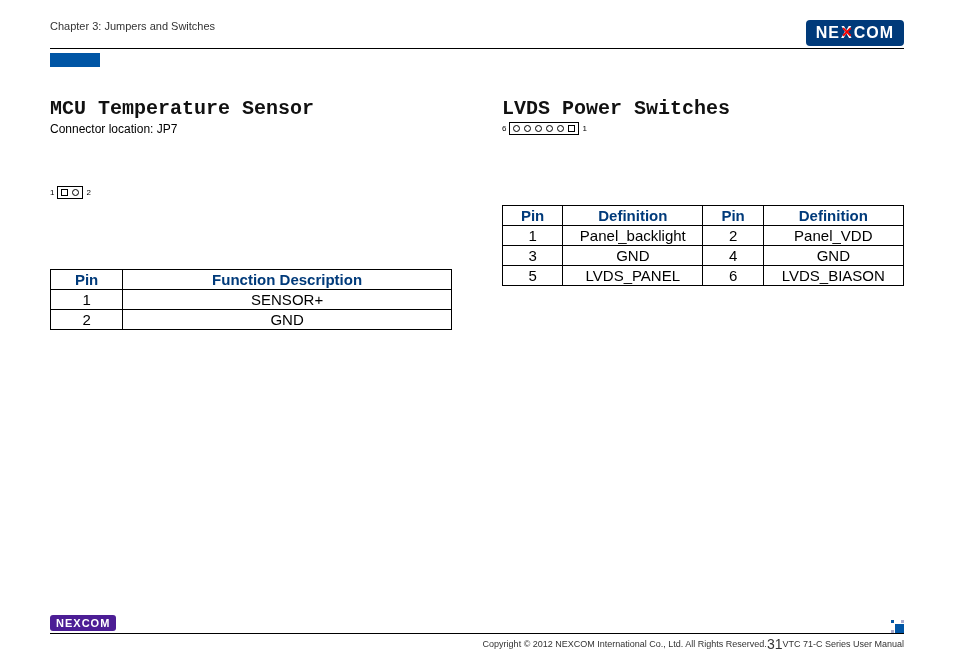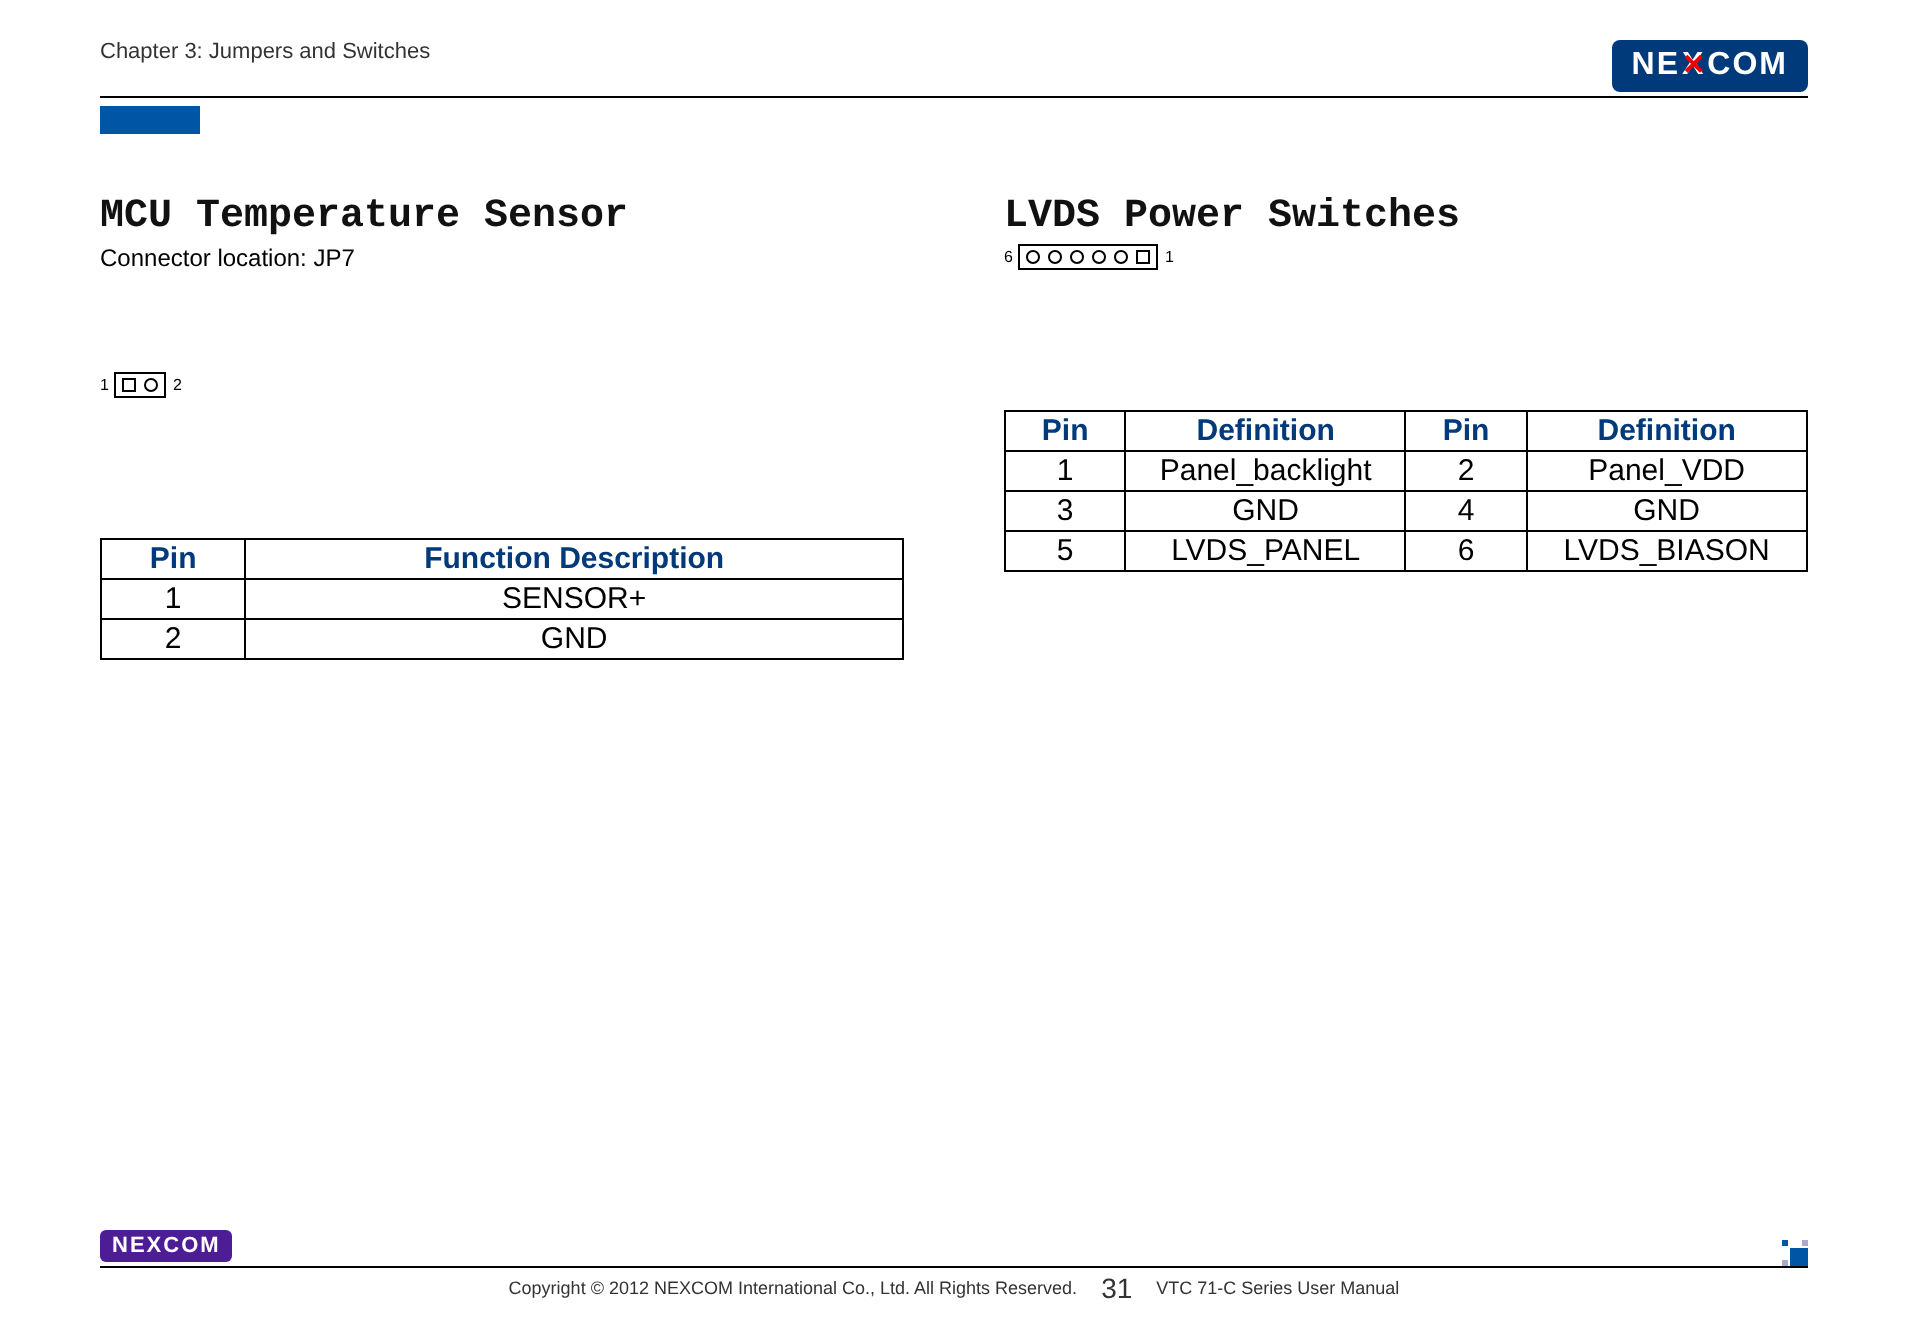--- a/index.html
+++ b/index.html
@@ -127,25 +127,24 @@
     position: absolute;
     left: 50px; right: 50px;
     bottom: 20px;
   }
   .footer-line {
     border-top: 1px solid #000;
     margin-bottom: 2px;
   }
   .footer-row {
     display: flex;
-    justify-content: center;
+    justify-content: flex-end;
     align-items: center;
     font-size: 9px;
     color: #333;
-    gap: 12px;
   }
   .footer-logo {
     background: #4c1d95;
     color: #fff;
     font-weight: 800;
     font-size: 11px;
     padding: 2px 6px;
     border-radius: 3px;
     letter-spacing: 1px;
     margin-bottom: 2px;

